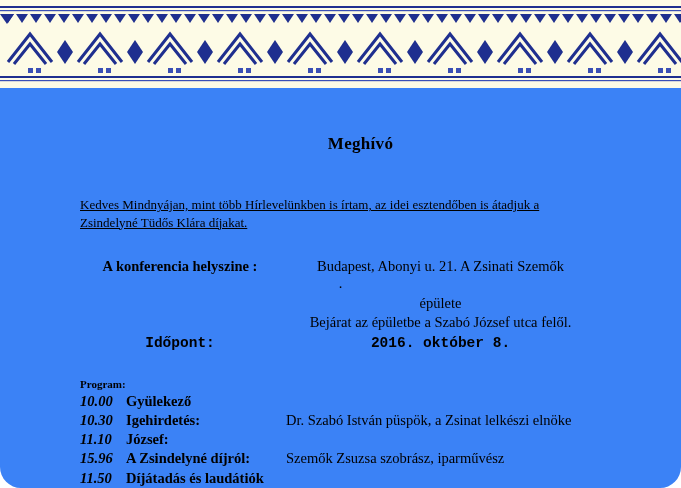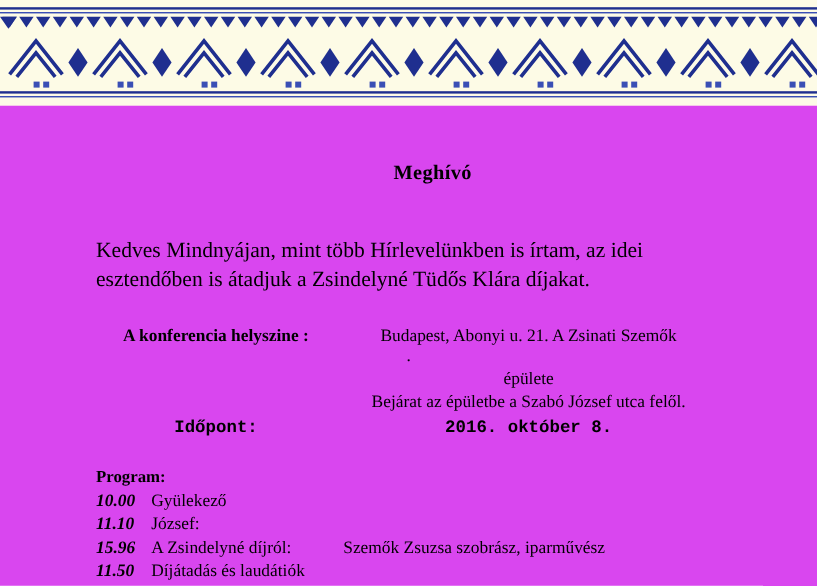--- a/index.html
+++ b/index.html
@@ -11,21 +11,22 @@
     height: 488px;
     background: #ffffff;
     font-family: "Liberation Serif", serif;
     color: #000000;
     overflow: hidden;
   }
   .page {
     position: relative;
     width: 681px;
     height: 488px;
-    background: #d946ef;
+    background: #3b82f6;
+    border-radius: 21px;
   }
 
   
   .header-band {
     position: relative;
     width: 681px;
     height: 88px;
     background: #fdfbe6;
     overflow: hidden;
   }
@@ -44,23 +45,24 @@
     text-align: center;
     font-size: 17px;
     font-weight: bold;
     margin-top: 46px;
     margin-left: 40px;
     letter-spacing: 0.3px;
   }
 
   .intro {
     margin-top: 42px;
-    font-size: 18px;
+    font-size: 13px;
     line-height: 1.35;
     max-width: 520px;
+    text-decoration: underline;
   }
 
   .details {
     margin-top: 26px;
     font-size: 14.5px;
     line-height: 1.33;
     text-align: center;
   }
   .detail-row {
     display: flex;
@@ -84,41 +86,42 @@
     margin-left: 200px;
   }
   .dot-line {
     margin-top: -2px;
     font-size: 14.5px;
   }
 
   .program-heading {
     margin-top: 24px;
     font-weight: bold;
-    font-size: 14px;
+    font-size: 11px;
     font-family: Liberation Serif, serif;
   }
   .program-list {
     margin-top: 2px;
     font-size: 14.5px;
     line-height: 1.33;
   }
   .prog-row {
     display: flex;
     align-items: flex-start;
   }
   .prog-time {
     font-weight: bold;
     width: 46px;
     flex: 0 0 46px;
     font-style: italic;
   }
   .prog-item {
     width: 160px;
     flex: 0 0 160px;
+    font-weight: bold;
   }
   .prog-detail {
     flex: 1 1 auto;
   }
 </style>
 </head>
 <body>
 
 <div class="page">
 
@@ -284,20 +287,25 @@
 
     <div class="program-heading">Program:</div>
 
     <div class="program-list">
       <div class="prog-row">
         <div class="prog-time">10.00</div>
         <div class="prog-item">Gyülekező</div>
         <div class="prog-detail"></div>
       </div>
       <div class="prog-row">
+        <div class="prog-time">10.30</div>
+        <div class="prog-item">Igehirdetés:</div>
+        <div class="prog-detail">Dr. Szabó István püspök, a Zsinat lelkészi elnöke</div>
+      </div>
+      <div class="prog-row">
         <div class="prog-time">11.10</div>
         <div class="prog-item">József:</div>
       </div>
       <div class="prog-row">
         <div class="prog-time">15.96</div>
         <div class="prog-item">A Zsindelyné díjról:</div>
         <div class="prog-detail">Szemők Zsuzsa szobrász, iparművész</div>
       </div>
       <div class="prog-row">
         <div class="prog-time">11.50</div>

